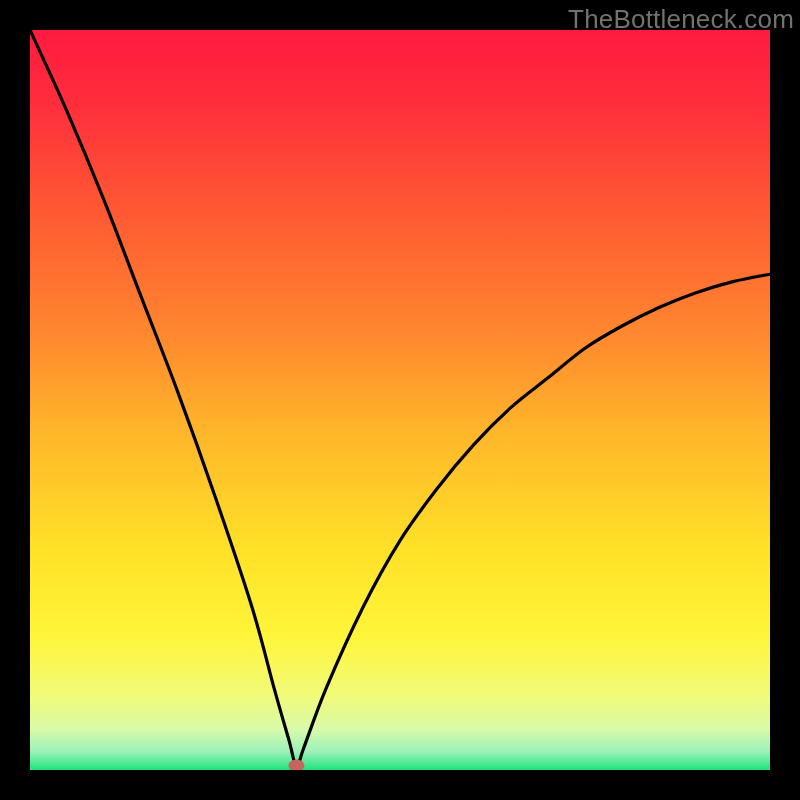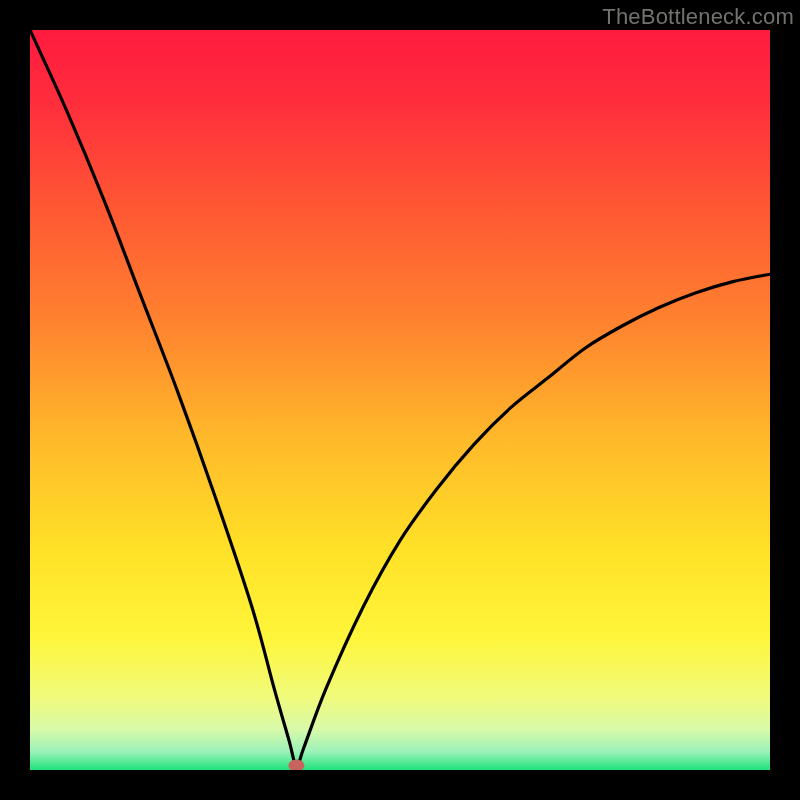--- a/index.html
+++ b/index.html
@@ -24,21 +24,21 @@
     top: 30px;
     left: 30px;
     width: 740px;
     height: 740px;
     overflow: hidden;
   }
   .watermark {
     position: absolute;
     top: 4px;
     right: 6px;
-    font-size: 22px;
+    font-size: 26px;
     color: #72726f;
     font-weight: 500;
     letter-spacing: 0.2px;
   }
   svg {
     display: block;
   }
 </style>
 </head>
 <body>

